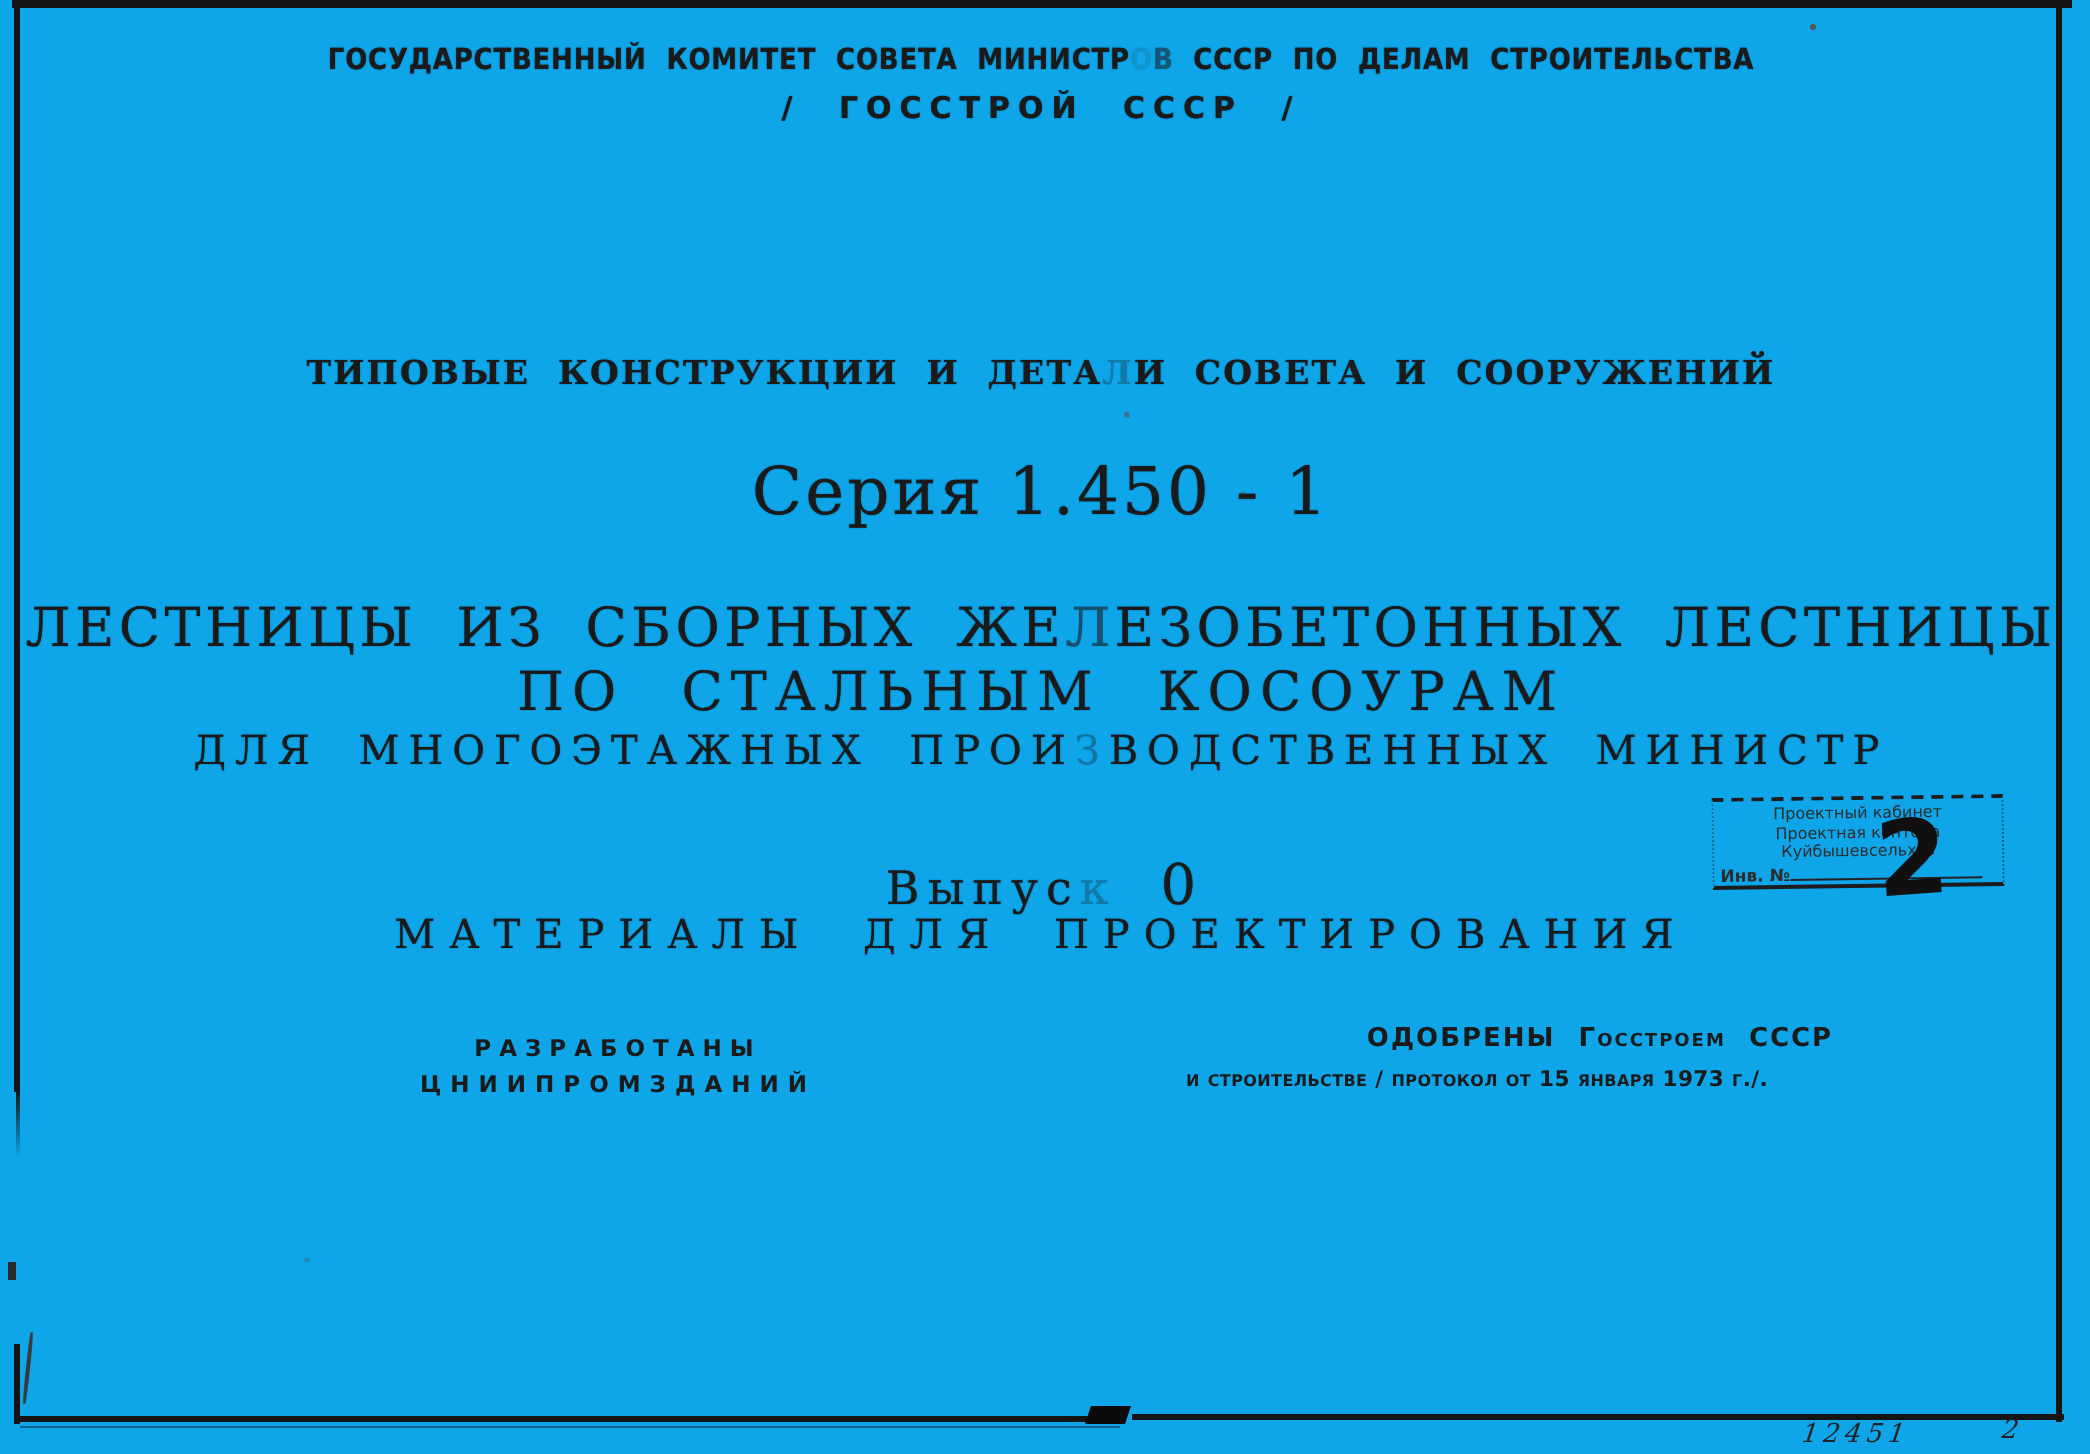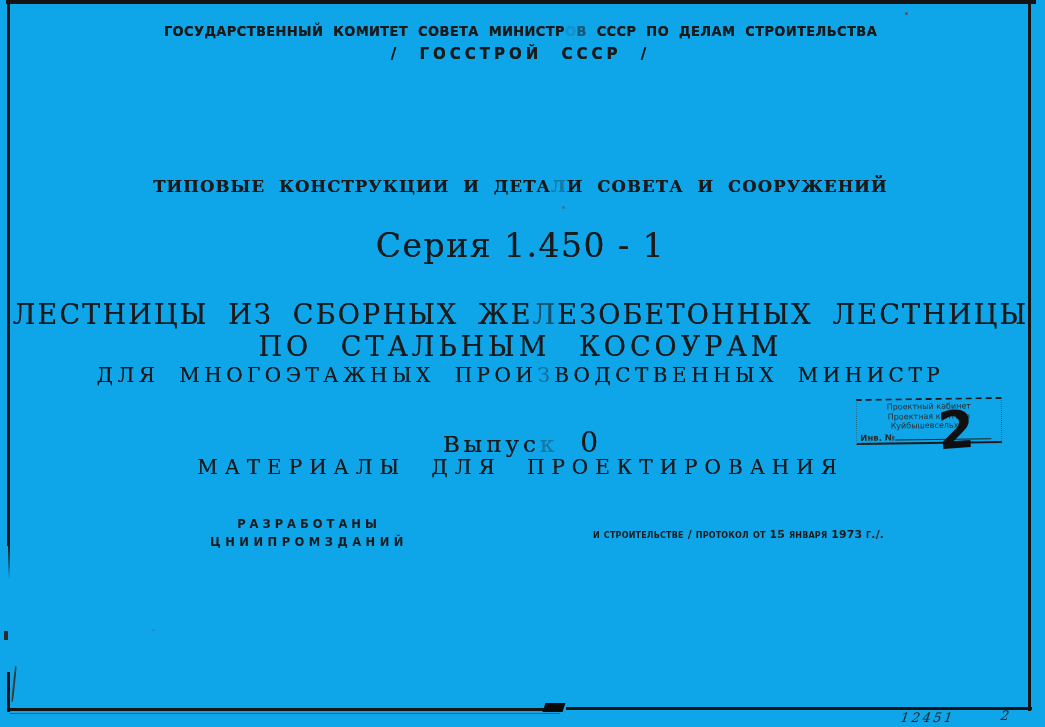--- a/index.html
+++ b/index.html
@@ -53,21 +53,21 @@
   }
   .dev-block .l1{font-size:11.5px;letter-spacing:4px;text-align:center;}
   .dev-block .l2{font-size:11.5px;letter-spacing:4.5px;margin-top:4px;}
   .appr-block{
     position:absolute;left:593px;top:512px;width:414px;
     font-family:"DejaVu Sans", sans-serif;font-weight:bold;
     font-variant:small-caps;
   }
   .appr-block .l1{font-size:13px;text-align:center;letter-spacing:1px;word-spacing:6px;}
   .appr-block .l2{font-size:10.8px;margin-top:5px;letter-spacing:.2px;}
-  .appr-block .l3{font-size:10.8px;margin-top:16px;letter-spacing:.2px;}
+  .appr-block .l3{font-size:10.8px;margin-top:6px;letter-spacing:.2px;}
   
   .stamp{
     position:absolute;left:856px;top:398px;width:146px;height:46px;
     border-top:2px dashed #1c1c1c;border-bottom:2.5px solid #1c1c1c;
     border-left:1px dotted rgba(30,30,30,.45);border-right:1px dotted rgba(30,30,30,.6);
     font-family:"DejaVu Sans", sans-serif;
     font-size:8px;line-height:9.5px;text-align:center;color:#2d2d2d;
     padding-top:2px;box-sizing:border-box;
     transform:rotate(-.8deg);
   }
@@ -130,20 +130,21 @@
 
   <div class="centerline issue ink"><span><span>Выпус</span><span style="opacity: 0.3;">к</span></span><span class="issue-num">0</span></div>
   <div class="centerline materials ink">МАТЕРИАЛЫ ДЛЯ ПРОЕКТИРОВАНИЯ</div>
 
   <div class="dev-block">
     <div class="l1">РАЗРАБОТАНЫ</div>
     <div class="l2">ЦНИИПРОМЗДАНИЙ</div>
   </div>
 
   <div class="appr-block">
+    <div class="l1">ОДОБРЕНЫ Госстроем СССР</div>
     <div class="l3">и строительстве / протокол от 15 января 1973 г./.</div>
   </div>
 
   <div class="stamp">
     <div>Проектный кабинет</div>
     <div>Проектная контора</div>
     <div>Куйбышевсельхоз</div>
     <div class="inv-line"><span>Инв. №</span><span class="inv-rule"></span></div>
   </div>
   <div class="stamp-num">2</div>

